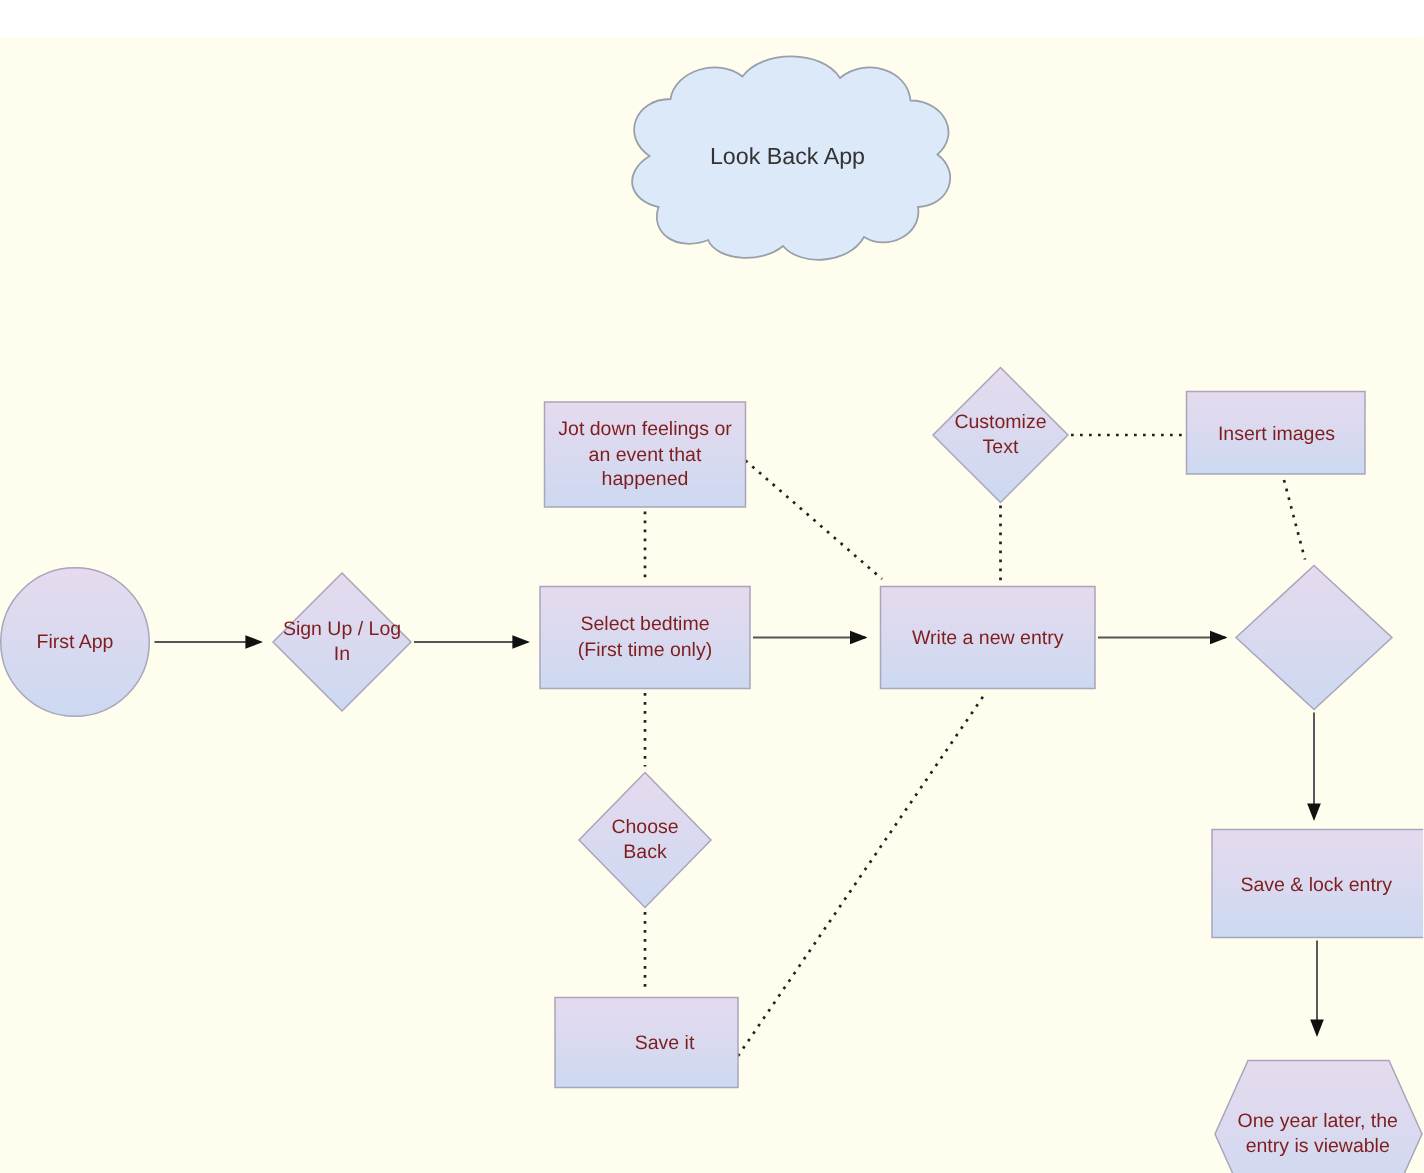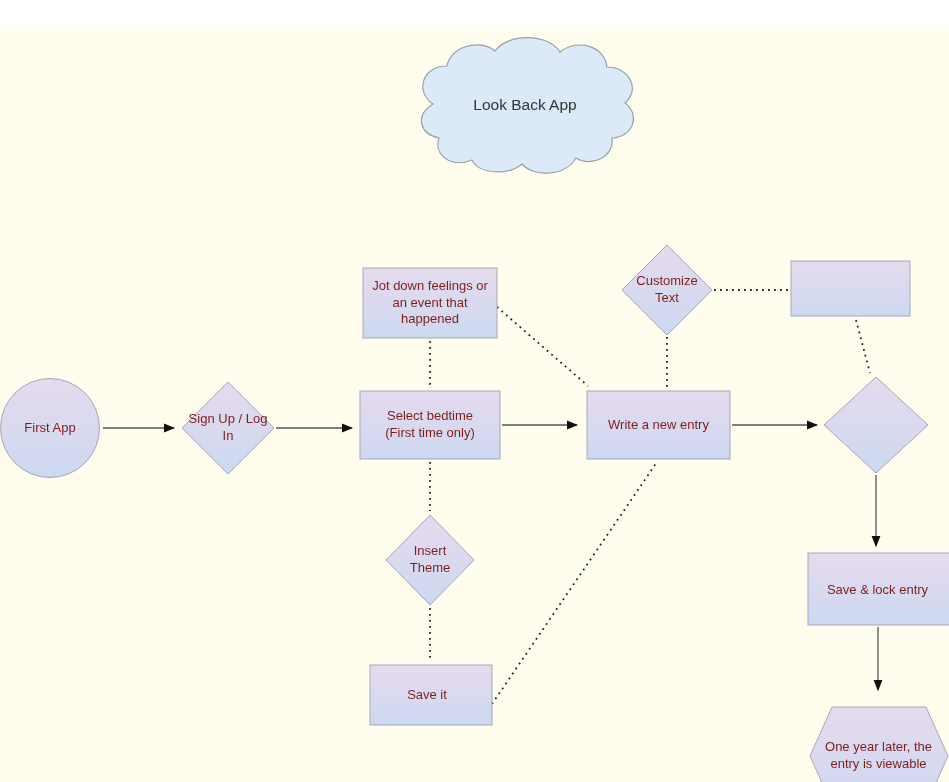--- a/index.html
+++ b/index.html
@@ -95,25 +95,26 @@
   <div class="label" style="left:5px;top:378px;width:90px;height:50px;">First App</div>
 
   <div class="label" style="left:186px;top:381px;width:84px;height:44px;">Sign Up / Log In</div>
 
   <div class="label" style="left:375px;top:378px;width:110px;height:44px;">Select bedtime (First time only)</div>
 
   <div class="label" style="left:367px;top:243px;width:126px;height:70px;">Jot down feelings or an event that happened</div>
 
   <div class="label" style="left:628px;top:243px;width:78px;height:44px;">Customize Text</div>
 
+  <div class="label" style="left:793px;top:242px;width:116px;height:44px;">Insert images</div>
 
   <div class="label" style="left:589px;top:378px;width:139px;height:44px;">Write a new entry</div>
 
 
-  <div class="label" style="left:398px;top:513px;width:64px;height:44px;">Insert Theme</div>
+  <div class="label" style="left:398px;top:513px;width:64px;height:44px;">Choose Back</div>
 
-  <div class="label" style="left:368px;top:648px;width:118px;height:44px;">Save it</div>
+  <div class="label" style="left:384px;top:648px;width:118px;height:44px;">Save it</div>
 
   <div class="label" style="left:810px;top:543px;width:135px;height:44px;">Save &amp; lock entry</div>
 
   <div class="label" style="left:816px;top:707px;width:125px;height:48px;">One year later, the entry is viewable</div>
 
 </div>
 
 </body></html>

